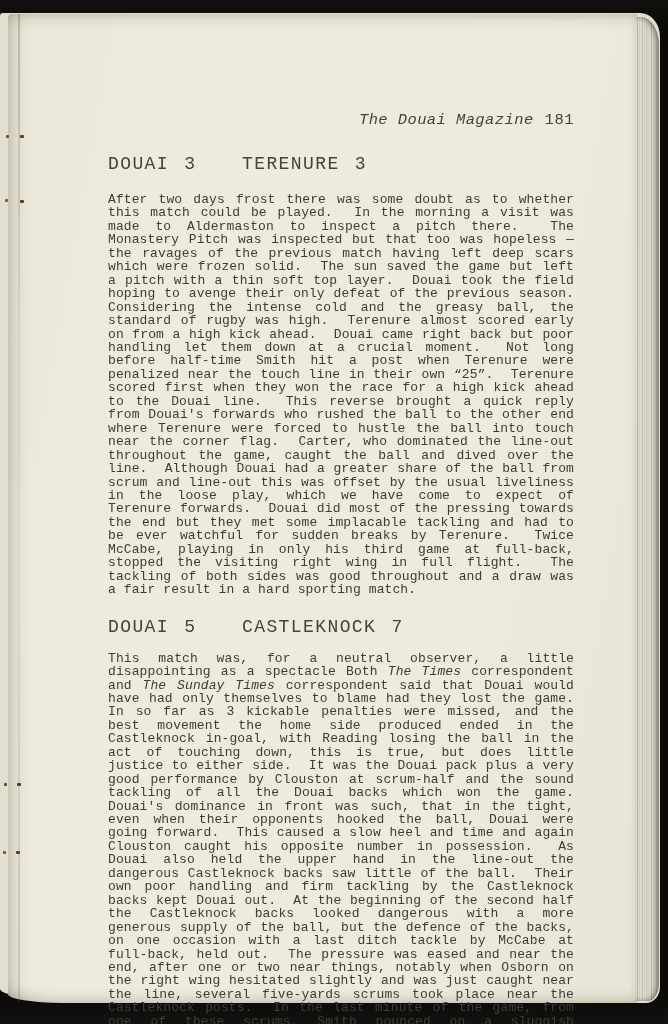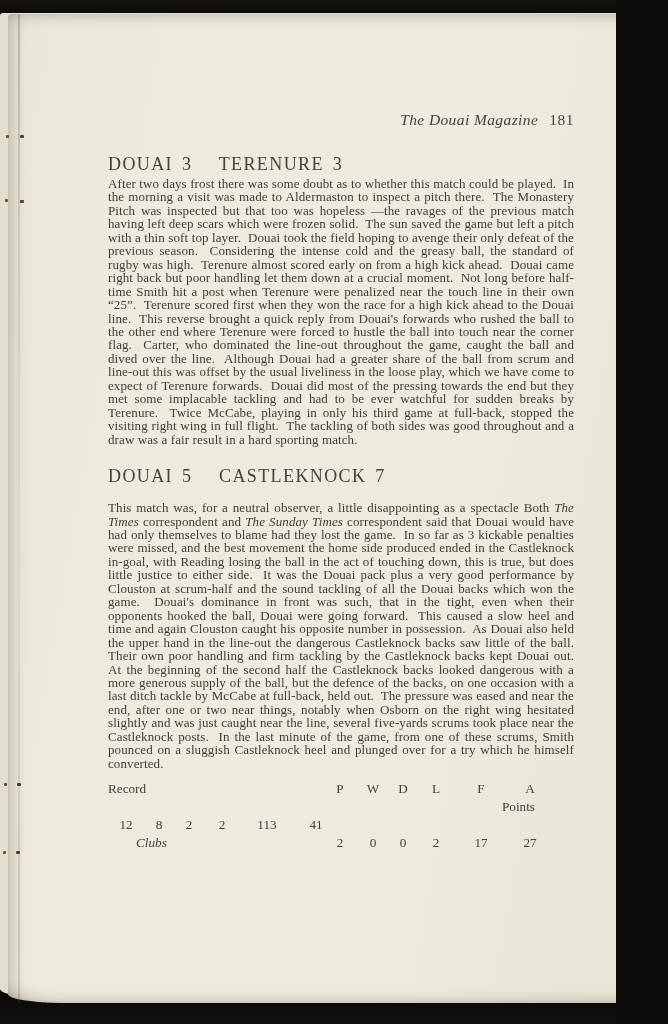--- a/index.html
+++ b/index.html
@@ -1,22 +1,22 @@
 <!DOCTYPE html>
 <html><head>
 <meta charset="utf-8">
 <style>
   html, body { margin: 0; padding: 0; background: #0b0a08; }
   .scan {
     position: relative;
-    width: 616px;
+    width: 668px;
     height: 1024px;
     background: linear-gradient(to bottom, #12100d 0%, #0a0907 3%, #0a0907 97%, #141210 100%);
     overflow: hidden;
-    font-family: Liberation Serif, serif;
+    font-family: Liberation Mono, monospace;
   }
   
   .underlay {
     position: absolute;
     left: 0; top: 13px;
     width: 660px; height: 990px;
     background: #e2dfd0;
     border-top-left-radius: 3px;
     border-top-right-radius: 20px 24px;
     border-bottom-right-radius: 14px 16px;
@@ -84,21 +84,21 @@
   .match-heading {
     margin-top: 25px;
     font-size: 18px;
     line-height: 18px;
     letter-spacing: 1.4px;
     word-spacing: 3px;
     color: #454339;
     white-space: pre;
   }
   .body-para {
-    margin-top: 4px;
+    margin-top: 20px;
     font-size: 13px;
     line-height: 13.45px;
     text-align: justify;
     text-justify: inter-word;
     white-space: pre-wrap;
     letter-spacing: 0.1px;
     color: #3e3c36;
   }
   .body-para em { font-style: italic; }
   .para-2 { margin-top: 16px; }

